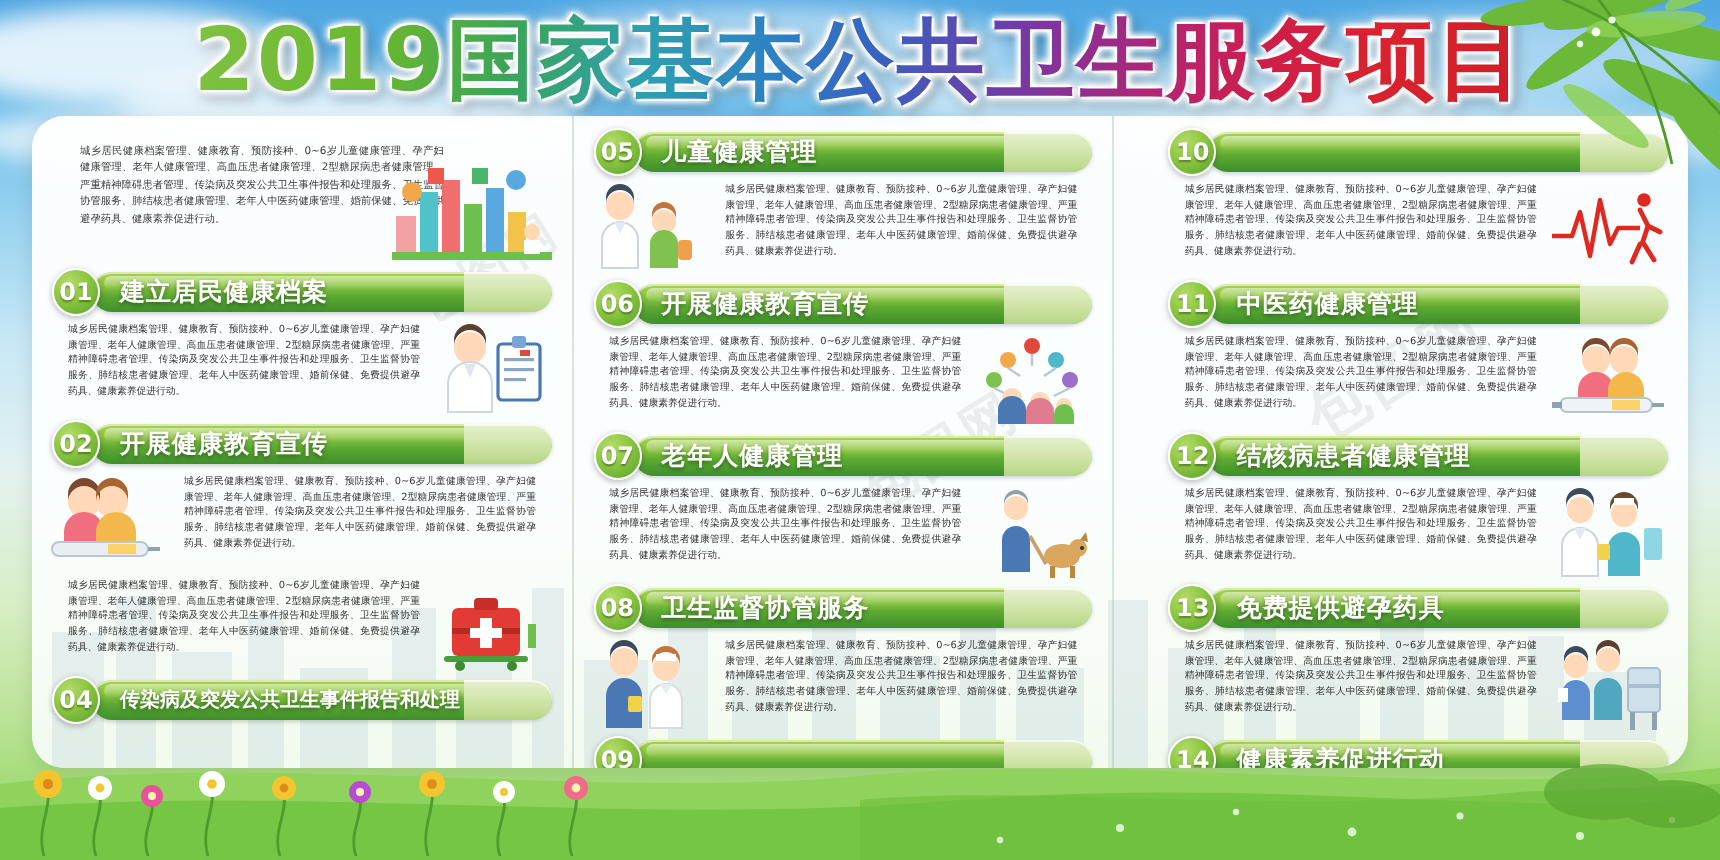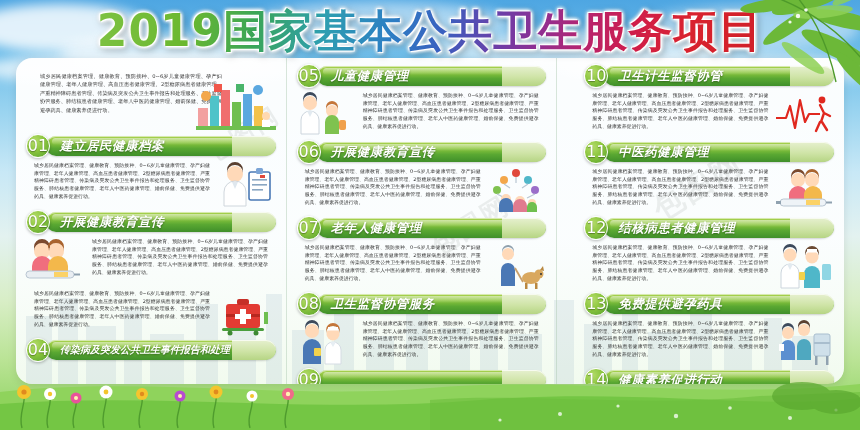--- a/index.html
+++ b/index.html
@@ -131,29 +131,29 @@
   }
   .badge {
     position: relative; z-index: 3;
     width: 24px; height: 24px; border-radius: 50%; flex: 0 0 24px;
     background: radial-gradient(circle at 34% 28%, #b4dc6a 0%, #8cc63f 45%, #54a02d 100%);
     border: 1.6px solid #ffffff;
     box-shadow: 0 1px 3px rgba(0,0,0,.28);
     display: flex; align-items: center; justify-content: center;
   }
   .badge span {
-    font-size: 16px; font-weight: normal; color: #ffffff;
+    font-size: 12px; font-weight: bold; color: #ffffff;
     text-shadow: 0 1px 1px rgba(0,0,0,.35); line-height: 1;
   }
   .bar-title {
     position: relative; z-index: 3;
     margin-left: 10px;
     font-size: 12.5px; font-weight: bold; color: #ffffff;
     text-shadow: 0 1px 2px rgba(0,0,0,.40);
-    white-space: nowrap; letter-spacing: .5px; font-style: italic;
+    white-space: nowrap; letter-spacing: .5px;
   }
   .bar-title.small { font-size: 10px; letter-spacing: 0; }
 
   .body {
     position: relative; padding: 4px 10px 4px 12px;
     min-height: 50px;
   }
   .body p {
     font-size: 4.9px; line-height: 7.7px;
     color: #333333; text-align: justify;
@@ -470,21 +470,20 @@
 
       <div class="col right">
 
         <div class="item">
           <div class="bar">
             <div class="bar-bg"></div>
             <div class="bar-tail"></div>
             <div class="badge">
               <span>10</span>
             </div>
-            <div class="bar-title">卫生计生监督协管</div>
           </div>
           <div class="body art-right">
             <p>城乡居民健康档案管理、健康教育、预防接种、0~6岁儿童健康管理、孕产妇健康管理、老年人健康管理、高血压患者健康管理、2型糖尿病患者健康管理、严重精神障碍患者管理、传染病及突发公共卫生事件报告和处理服务、卫生监督协管服务、肺结核患者健康管理、老年人中医药健康管理、婚前保健、免费提供避孕药具、健康素养促进行动。</p>
             <svg class="art" viewBox="0 0 56 46">
               <path d="M0 26 H10 L14 14 L19 36 L24 8 L29 30 L33 22 H44" stroke="#e0281f" stroke-width="2.2" fill="none" stroke-linejoin="round"></path>
               <circle cx="46" cy="8" r="3.4" fill="#e0281f"></circle>
               <path d="M44 13 l4 8 l-3 9 M48 21 l6 3 M44 30 l-4 9 M46 30 l5 8" stroke="#e0281f" stroke-width="2.4" fill="none" stroke-linecap="round"></path>
             </svg>
           </div>
         </div>

